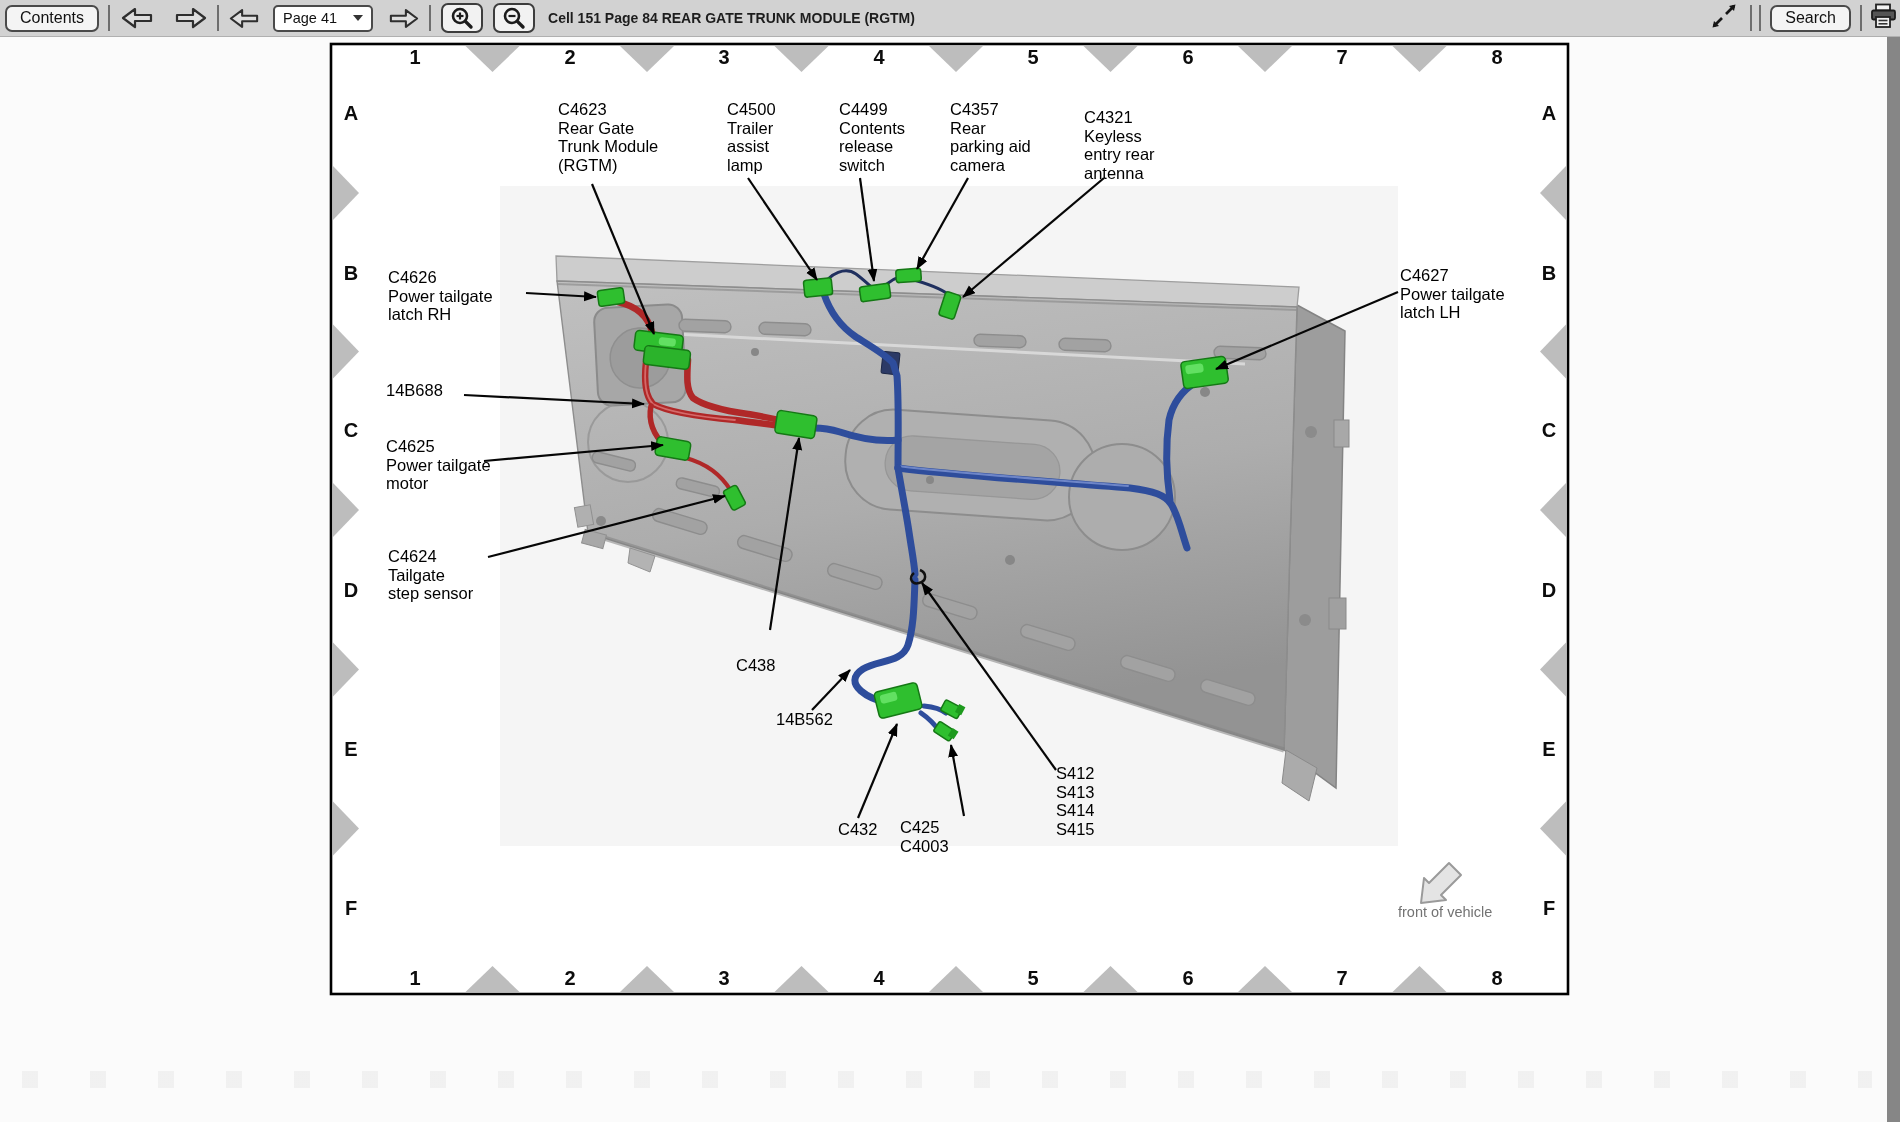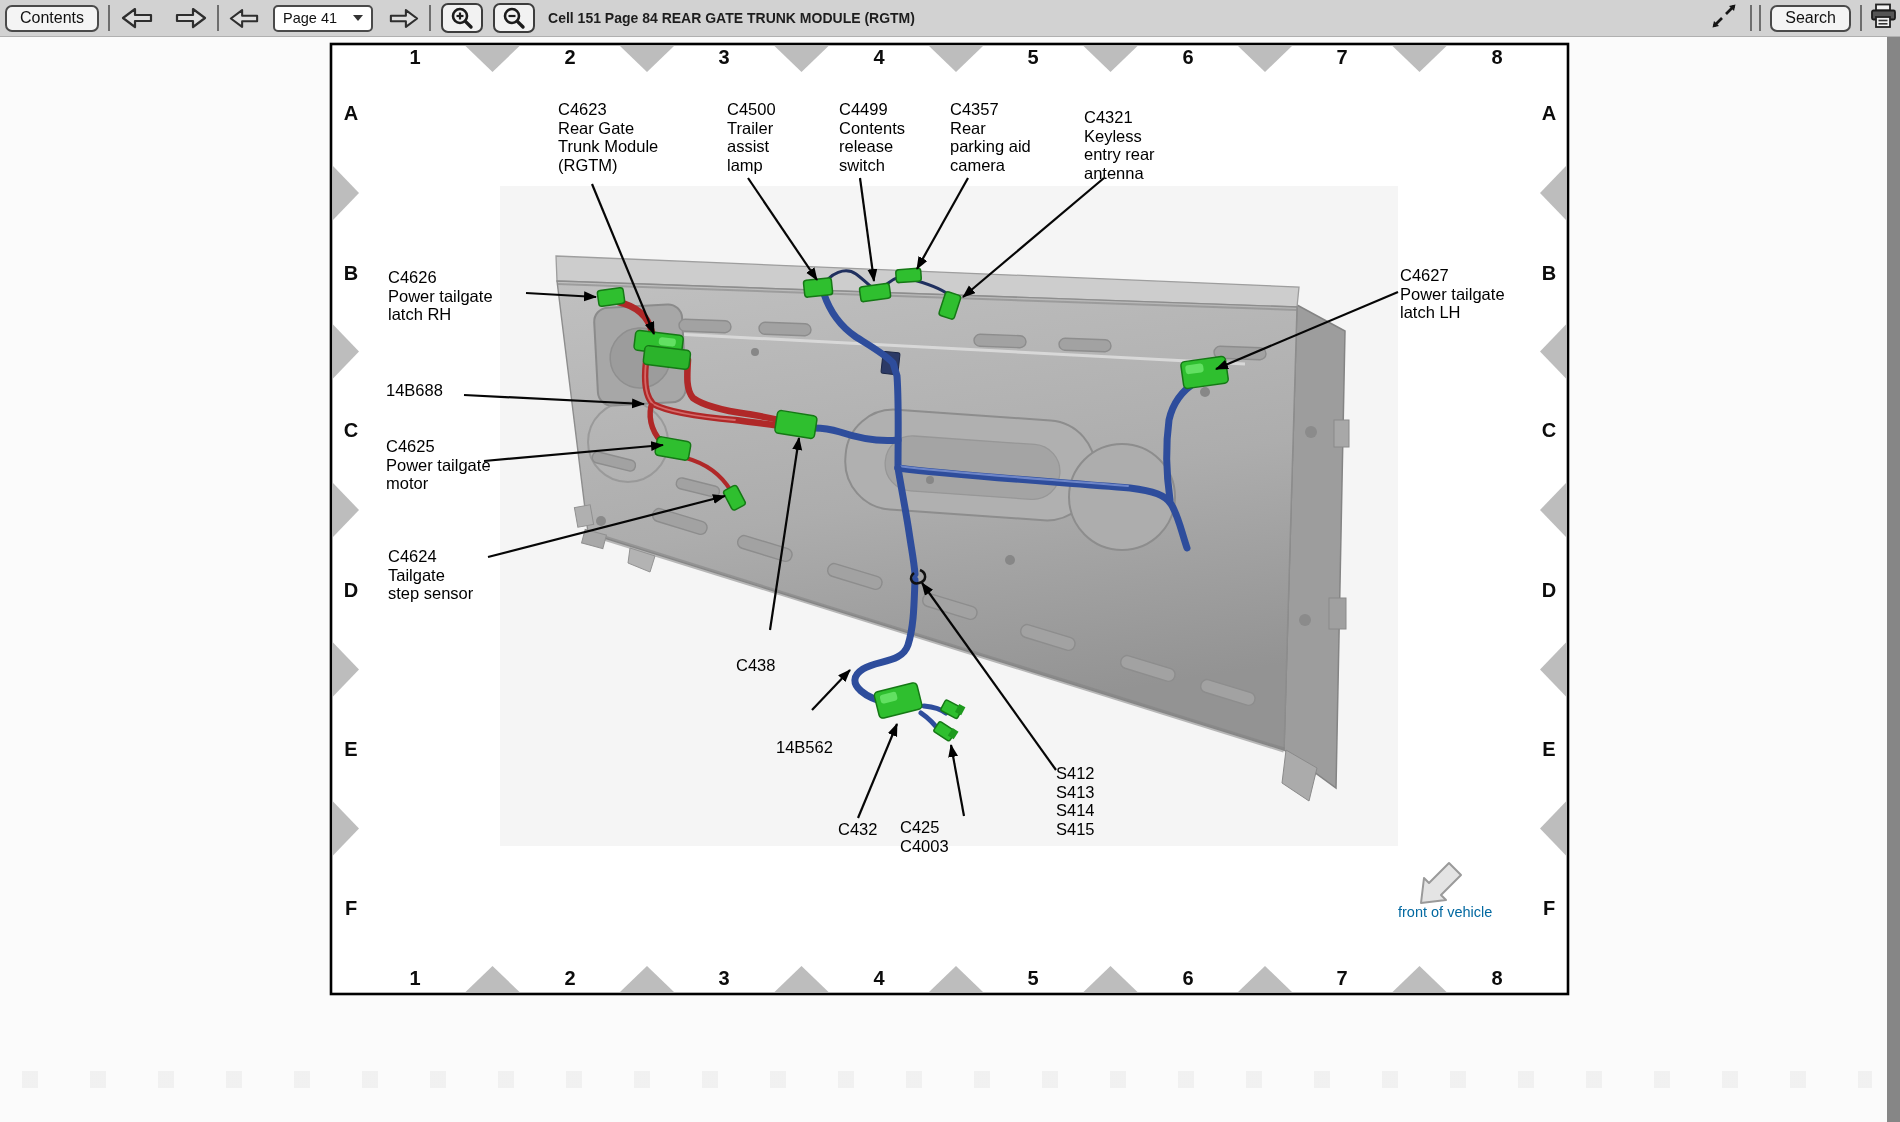--- a/index.html
+++ b/index.html
@@ -21,21 +21,21 @@
   .zbtn{display:inline-flex;align-items:center;justify-content:center;width:42px;height:30px;
         background:#f2f2f2;border:2px solid #3d3d3d;border-radius:7px;box-sizing:border-box;}
   .tb-title{font-size:14px;font-weight:bold;color:#1d1d1d;margin-left:13px;white-space:nowrap;}
   
   .scrollbar{position:absolute;left:1887px;top:37px;width:13px;height:1085px;background:#868686;}
   .ghost-row{position:absolute;left:22px;top:1071px;width:1850px;height:17px;opacity:.85;
              background:repeating-linear-gradient(90deg,#efefef 0 16px,rgba(0,0,0,0) 16px 68px);}
   .diag-svg{position:absolute;left:0;top:0;}
   .grid-num{position:absolute;transform:translate(-50%,-50%);font-weight:bold;font-size:20px;color:#0c0c0c;}
   .callout{position:absolute;font-size:16.5px;line-height:18.5px;color:#000;white-space:pre-line;}
-  .fov-text{position:absolute;font-size:14.5px;color:#0369a1;white-space:pre;}
+  .fov-text{position:absolute;font-size:14.5px;color:#737373;white-space:pre;}
 </style>
 </head>
 <body>
 
 <div class="canvas">
 
   <div class="toolbar">
     <button class="tb-btn" style="margin-left:5px;">Contents</button>
     <div class="tb-sep" style="margin-left:9px;"></div>
 
@@ -366,21 +366,21 @@
 Power tailgate
 latch RH</div>
   <div class="callout" style="left:386px;top:381px;">14B688</div>
   <div class="callout" style="left:386px;top:437px;">C4625
 Power tailgate
 motor</div>
   <div class="callout" style="left:388px;top:547px;">C4624
 Tailgate
 step sensor</div>
   <div class="callout" style="left:736px;top:656px;">C438</div>
-  <div class="callout" style="left:776px;top:738px;">14B562</div>
+  <div class="callout" style="left:776px;top:710px;">14B562</div>
   <div class="callout" style="left:838px;top:820px;">C432</div>
   <div class="callout" style="left:900px;top:818px;">C425
 C4003</div>
   <div class="callout" style="left:1056px;top:764px;">S412
 S413
 S414
 S415</div>
   <div class="callout" style="left:1400px;top:266px;">C4627
 Power tailgate
 latch LH</div>

